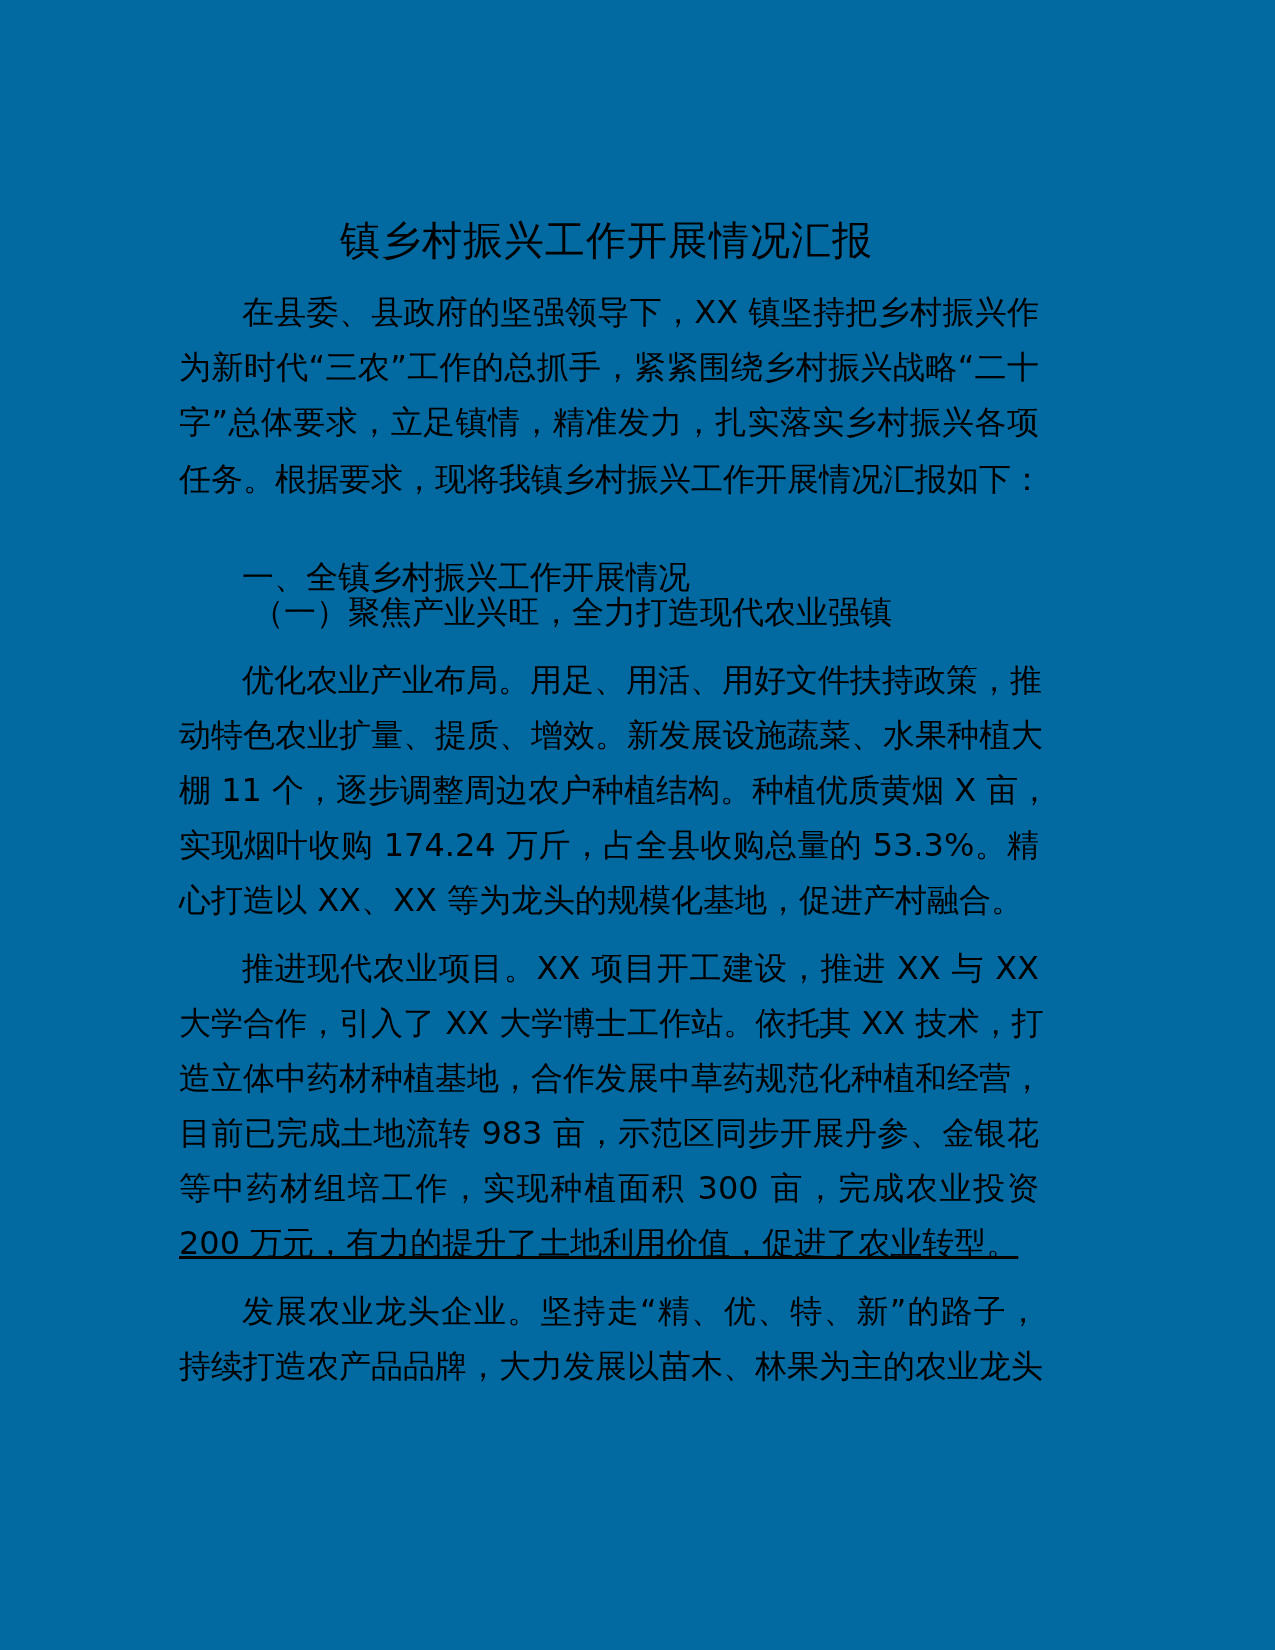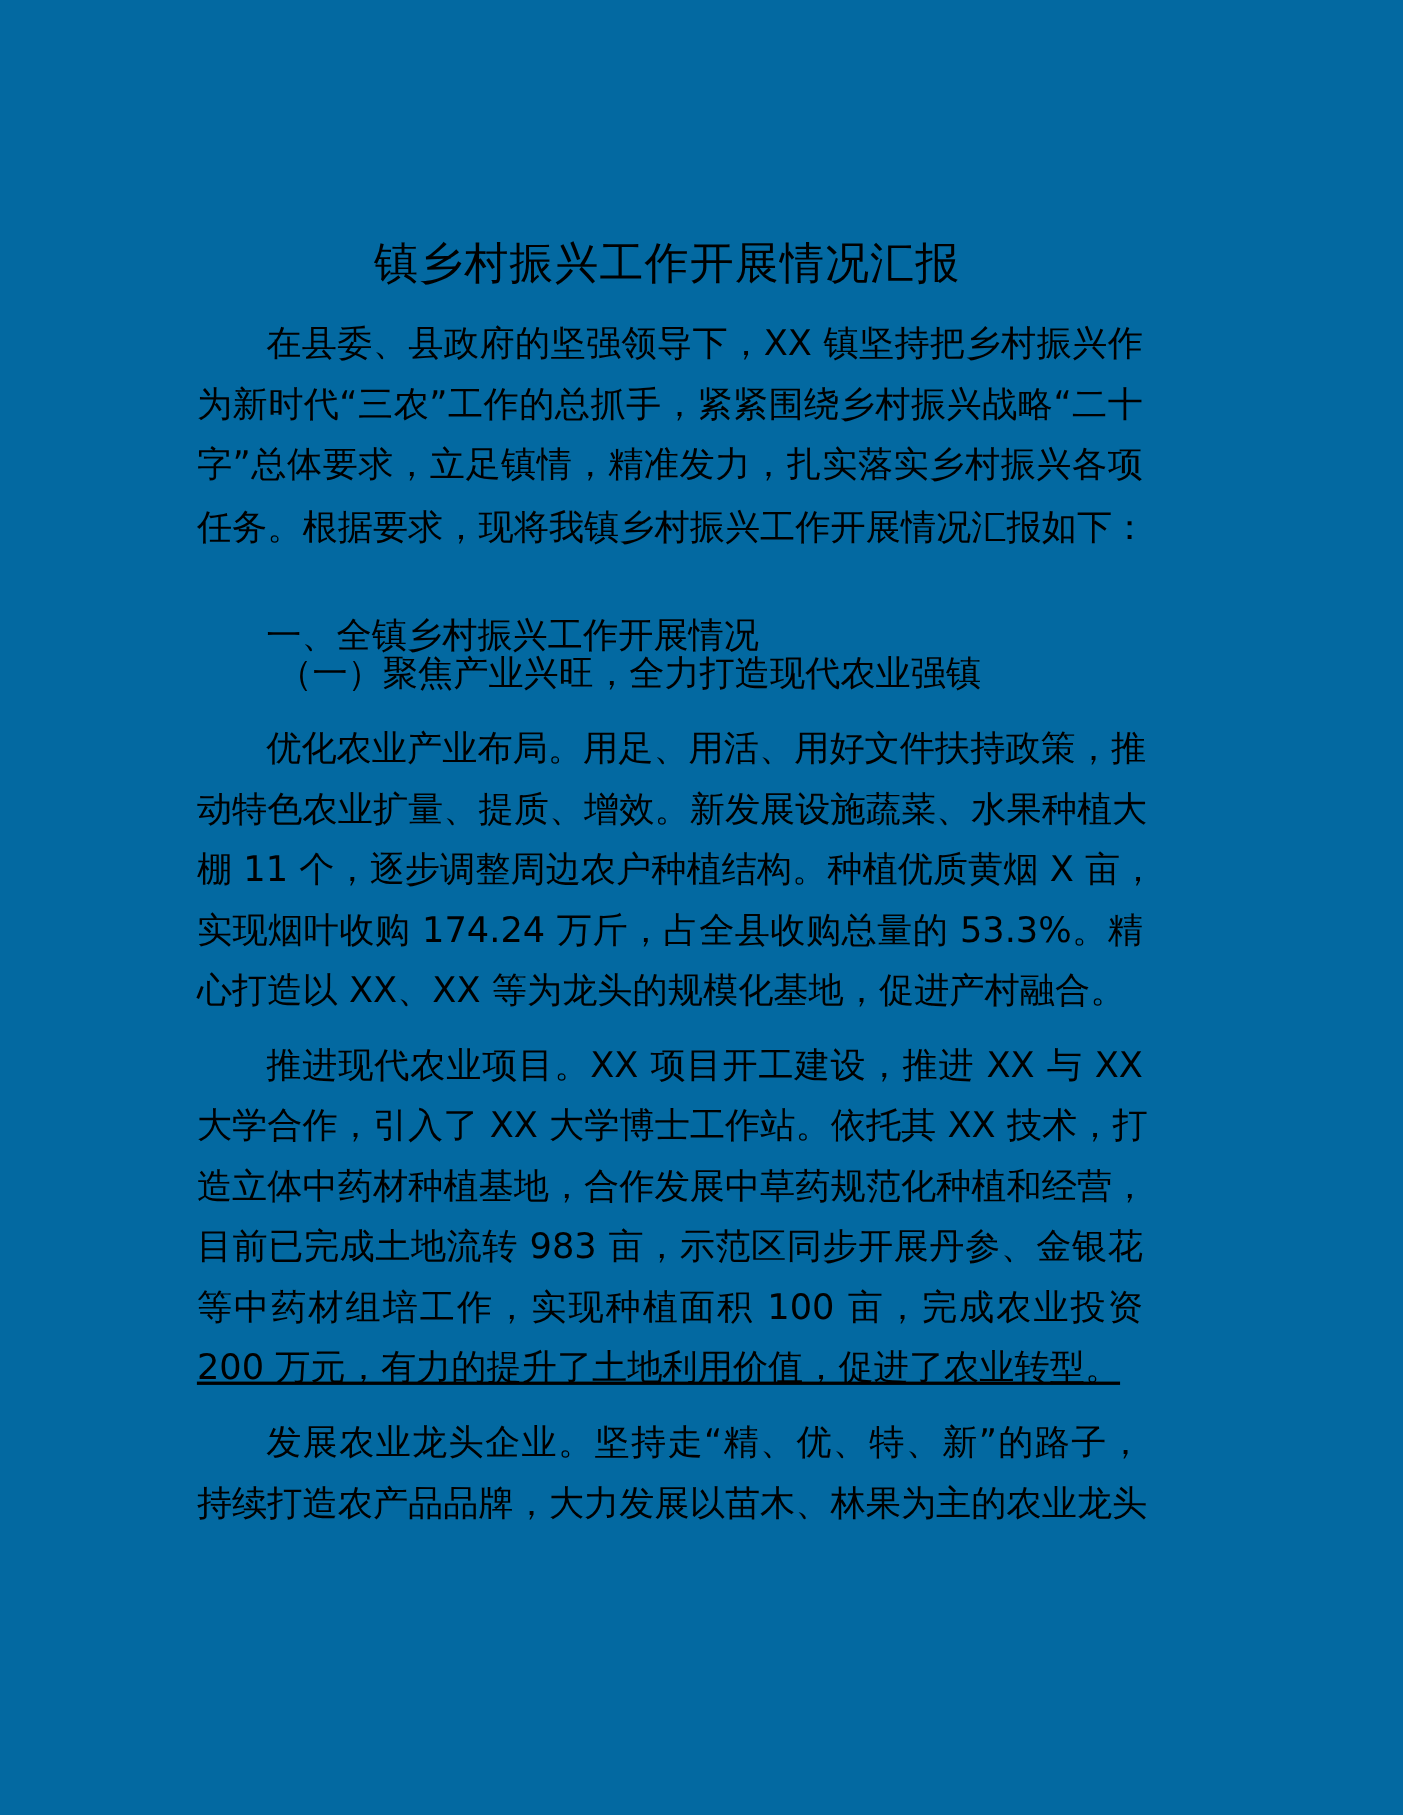--- a/index.html
+++ b/index.html
@@ -75,21 +75,21 @@
     <div class="line" style="top:770px;">棚 11 个，逐步调整周边农户种植结构。种植优质黄烟 X 亩，</div>
     <div class="line" style="top:825px;">实现烟叶收购 174.24 万斤，占全县收购总量的 53.3%。精</div>
     <div class="line last" style="top:880px;">心打造以 XX、XX 等为龙头的规模化基地，促进产村融合。</div>
   </div>
 
   <div>
     <div class="line indent" style="top:948px;">推进现代农业项目。XX 项目开工建设，推进 XX 与 XX</div>
     <div class="line" style="top:1003px;">大学合作，引入了 XX 大学博士工作站。依托其 XX 技术，打</div>
     <div class="line" style="top:1058px;">造立体中药材种植基地，合作发展中草药规范化种植和经营，</div>
     <div class="line" style="top:1113px;">目前已完成土地流转 983 亩，示范区同步开展丹参、金银花</div>
-    <div class="line" style="top:1168px;">等中药材组培工作，实现种植面积 100 亩，完成农业投资</div>
+    <div class="line" style="top:1168px;">等中药材组培工作，实现种植面积 300 亩，完成农业投资</div>
     <div class="line last" style="top:1223px;text-decoration:underline;">200 万元，有力的提升了土地利用价值，促进了农业转型。</div>
   </div>
 
   <div>
     <div class="line indent" style="top:1291px;">发展农业龙头企业。坚持走“精、优、特、新”的路子，</div>
     <div class="line" style="top:1346px;">持续打造农产品品牌，大力发展以苗木、林果为主的农业龙头</div>
   </div>
 
 </div>
 

